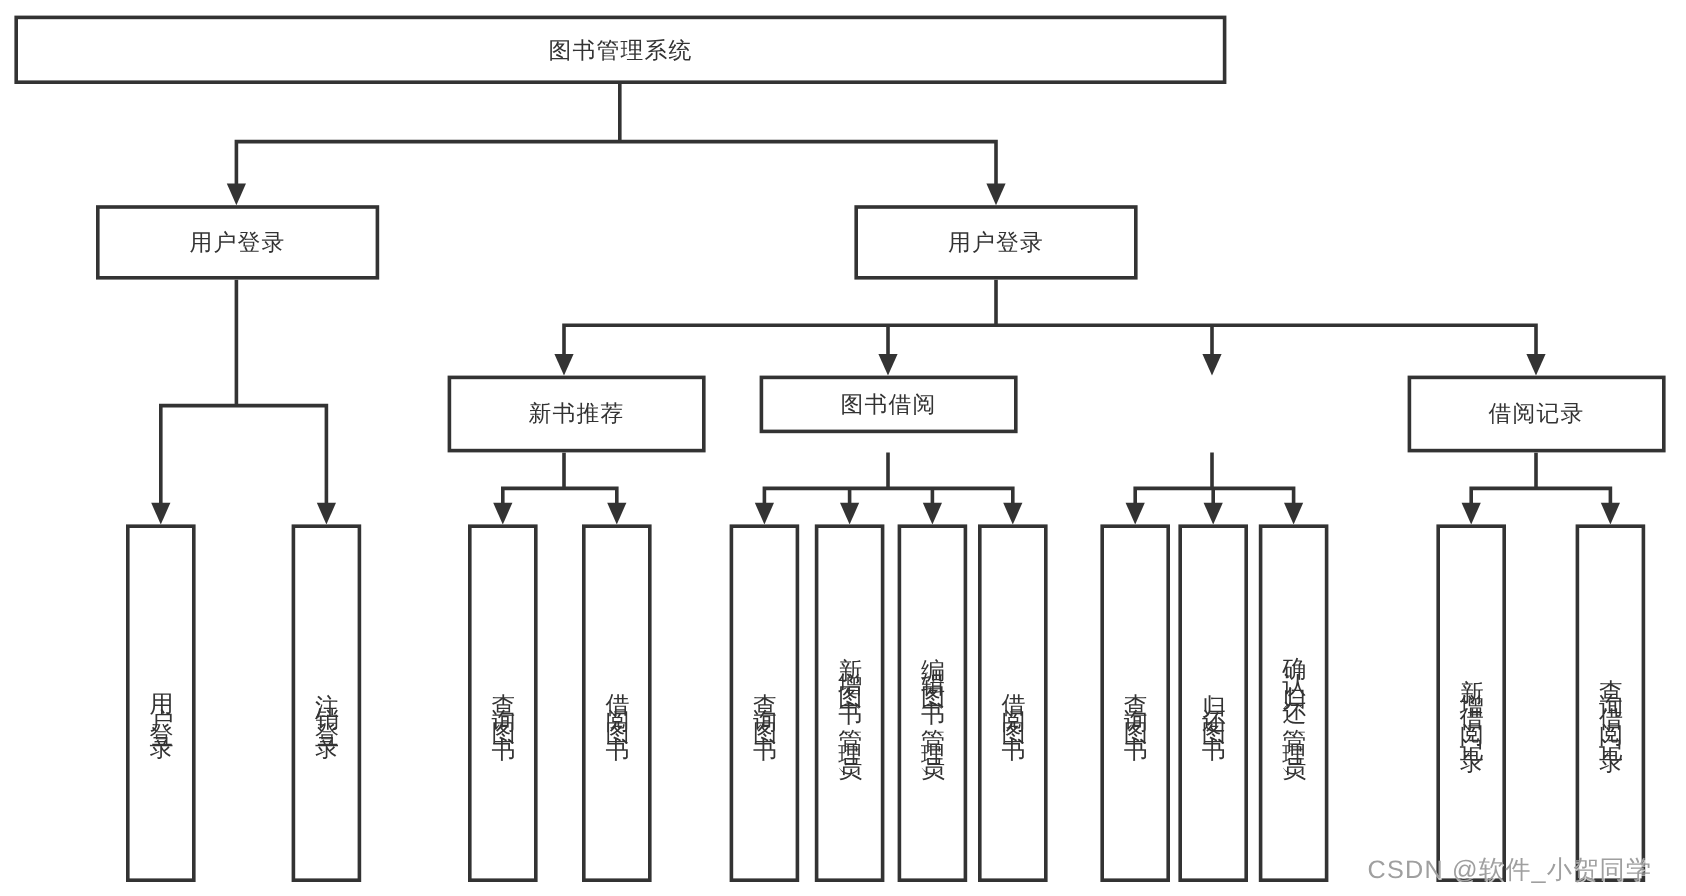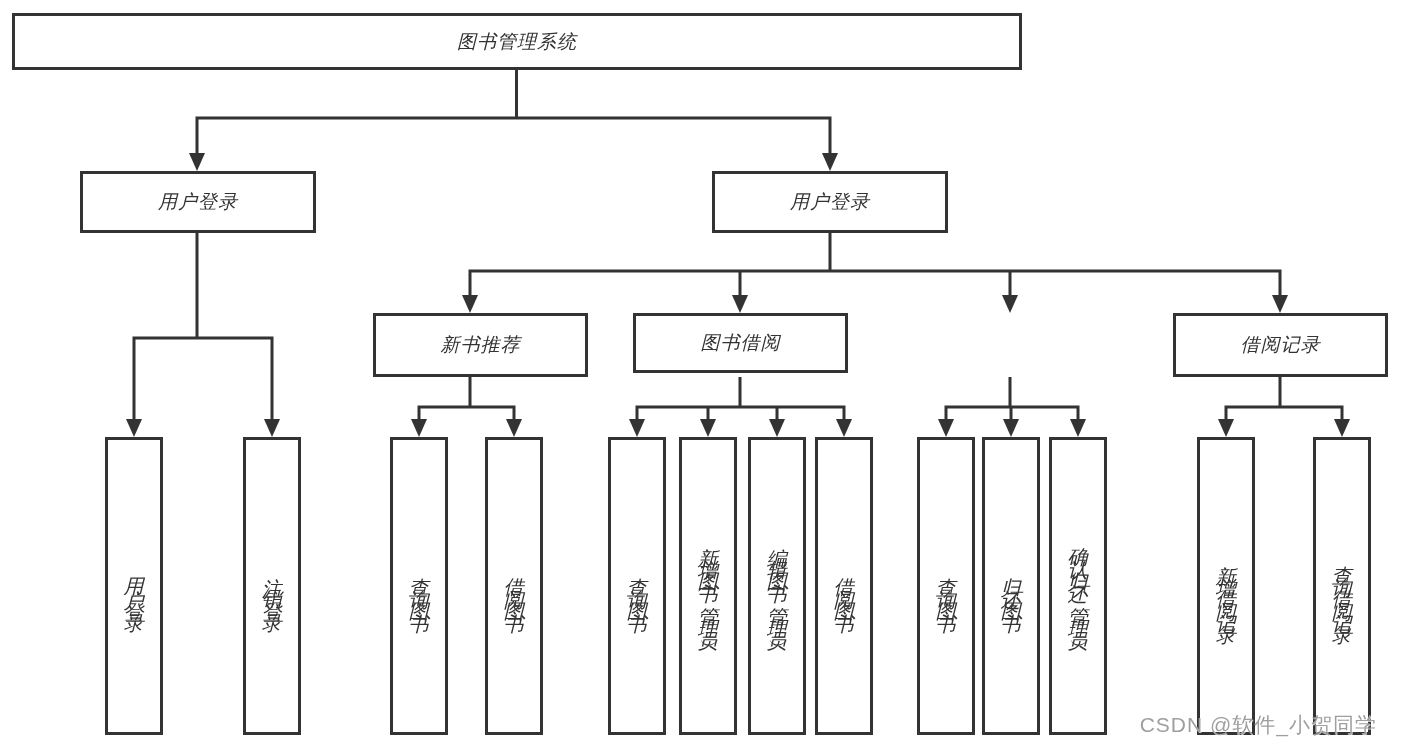--- a/index.html
+++ b/index.html
@@ -28,21 +28,20 @@
     position: absolute;
     z-index: 2;
     box-sizing: border-box;
     border: 3px solid #333333;
     background: #ffffff;
     color: #333333;
     display: flex;
     align-items: center;
     justify-content: center;
     text-align: center;
-    font-style: italic;
   }
   .hbox {
     font-size: 19px;
     letter-spacing: 1px;
   }
   .vbox {
     writing-mode: vertical-lr;
     text-orientation: mixed;
     font-size: 20px;
     letter-spacing: 12px;
@@ -121,21 +120,21 @@
       <polygon points="1334,419 1350,419 1342,437"></polygon>
     </g>
   </svg>
 
   <div class="box hbox" style="left:12px; top:13px; width:1010px; height:57px;">图书管理系统</div>
 
   <div class="box hbox" style="left:80px; top:171px; width:236px; height:62px;">用户登录</div>
   <div class="box hbox" style="left:712px; top:171px; width:236px; height:62px;">用户登录</div>
 
   <div class="box hbox" style="left:362px; top:313px; width:215px; height:64px;margin-left:11px;">新书推荐</div>
-  <div class="box hbox" style="left:633px; top:313px; width:215px; height:60px;">图书借阅</div>
+  <div class="box hbox" style="left:633px; top:313px; width:215px; height:48px;">图书借阅</div>
   <div class="box hbox" style="left:1173px; top:313px; width:215px; height:64px;">借阅记录</div>
 
   <div class="box vbox" style="left:105px; top:437px; width:58px; height:298px;">用户登录</div>
   <div class="box vbox" style="left:243px; top:437px; width:58px; height:298px;">注销登录</div>
 
   <div class="box vbox" style="left:390px; top:437px; width:58px; height:298px;">查询图书</div>
   <div class="box vbox" style="left:485px; top:437px; width:58px; height:298px;">借阅图书</div>
 
   <div class="box vbox" style="left:608px; top:437px; width:58px; height:298px;">查询图书</div>
   <div class="box vbox" style="left:679px; top:437px; width:58px; height:298px;">新增图书（管理员）</div>

